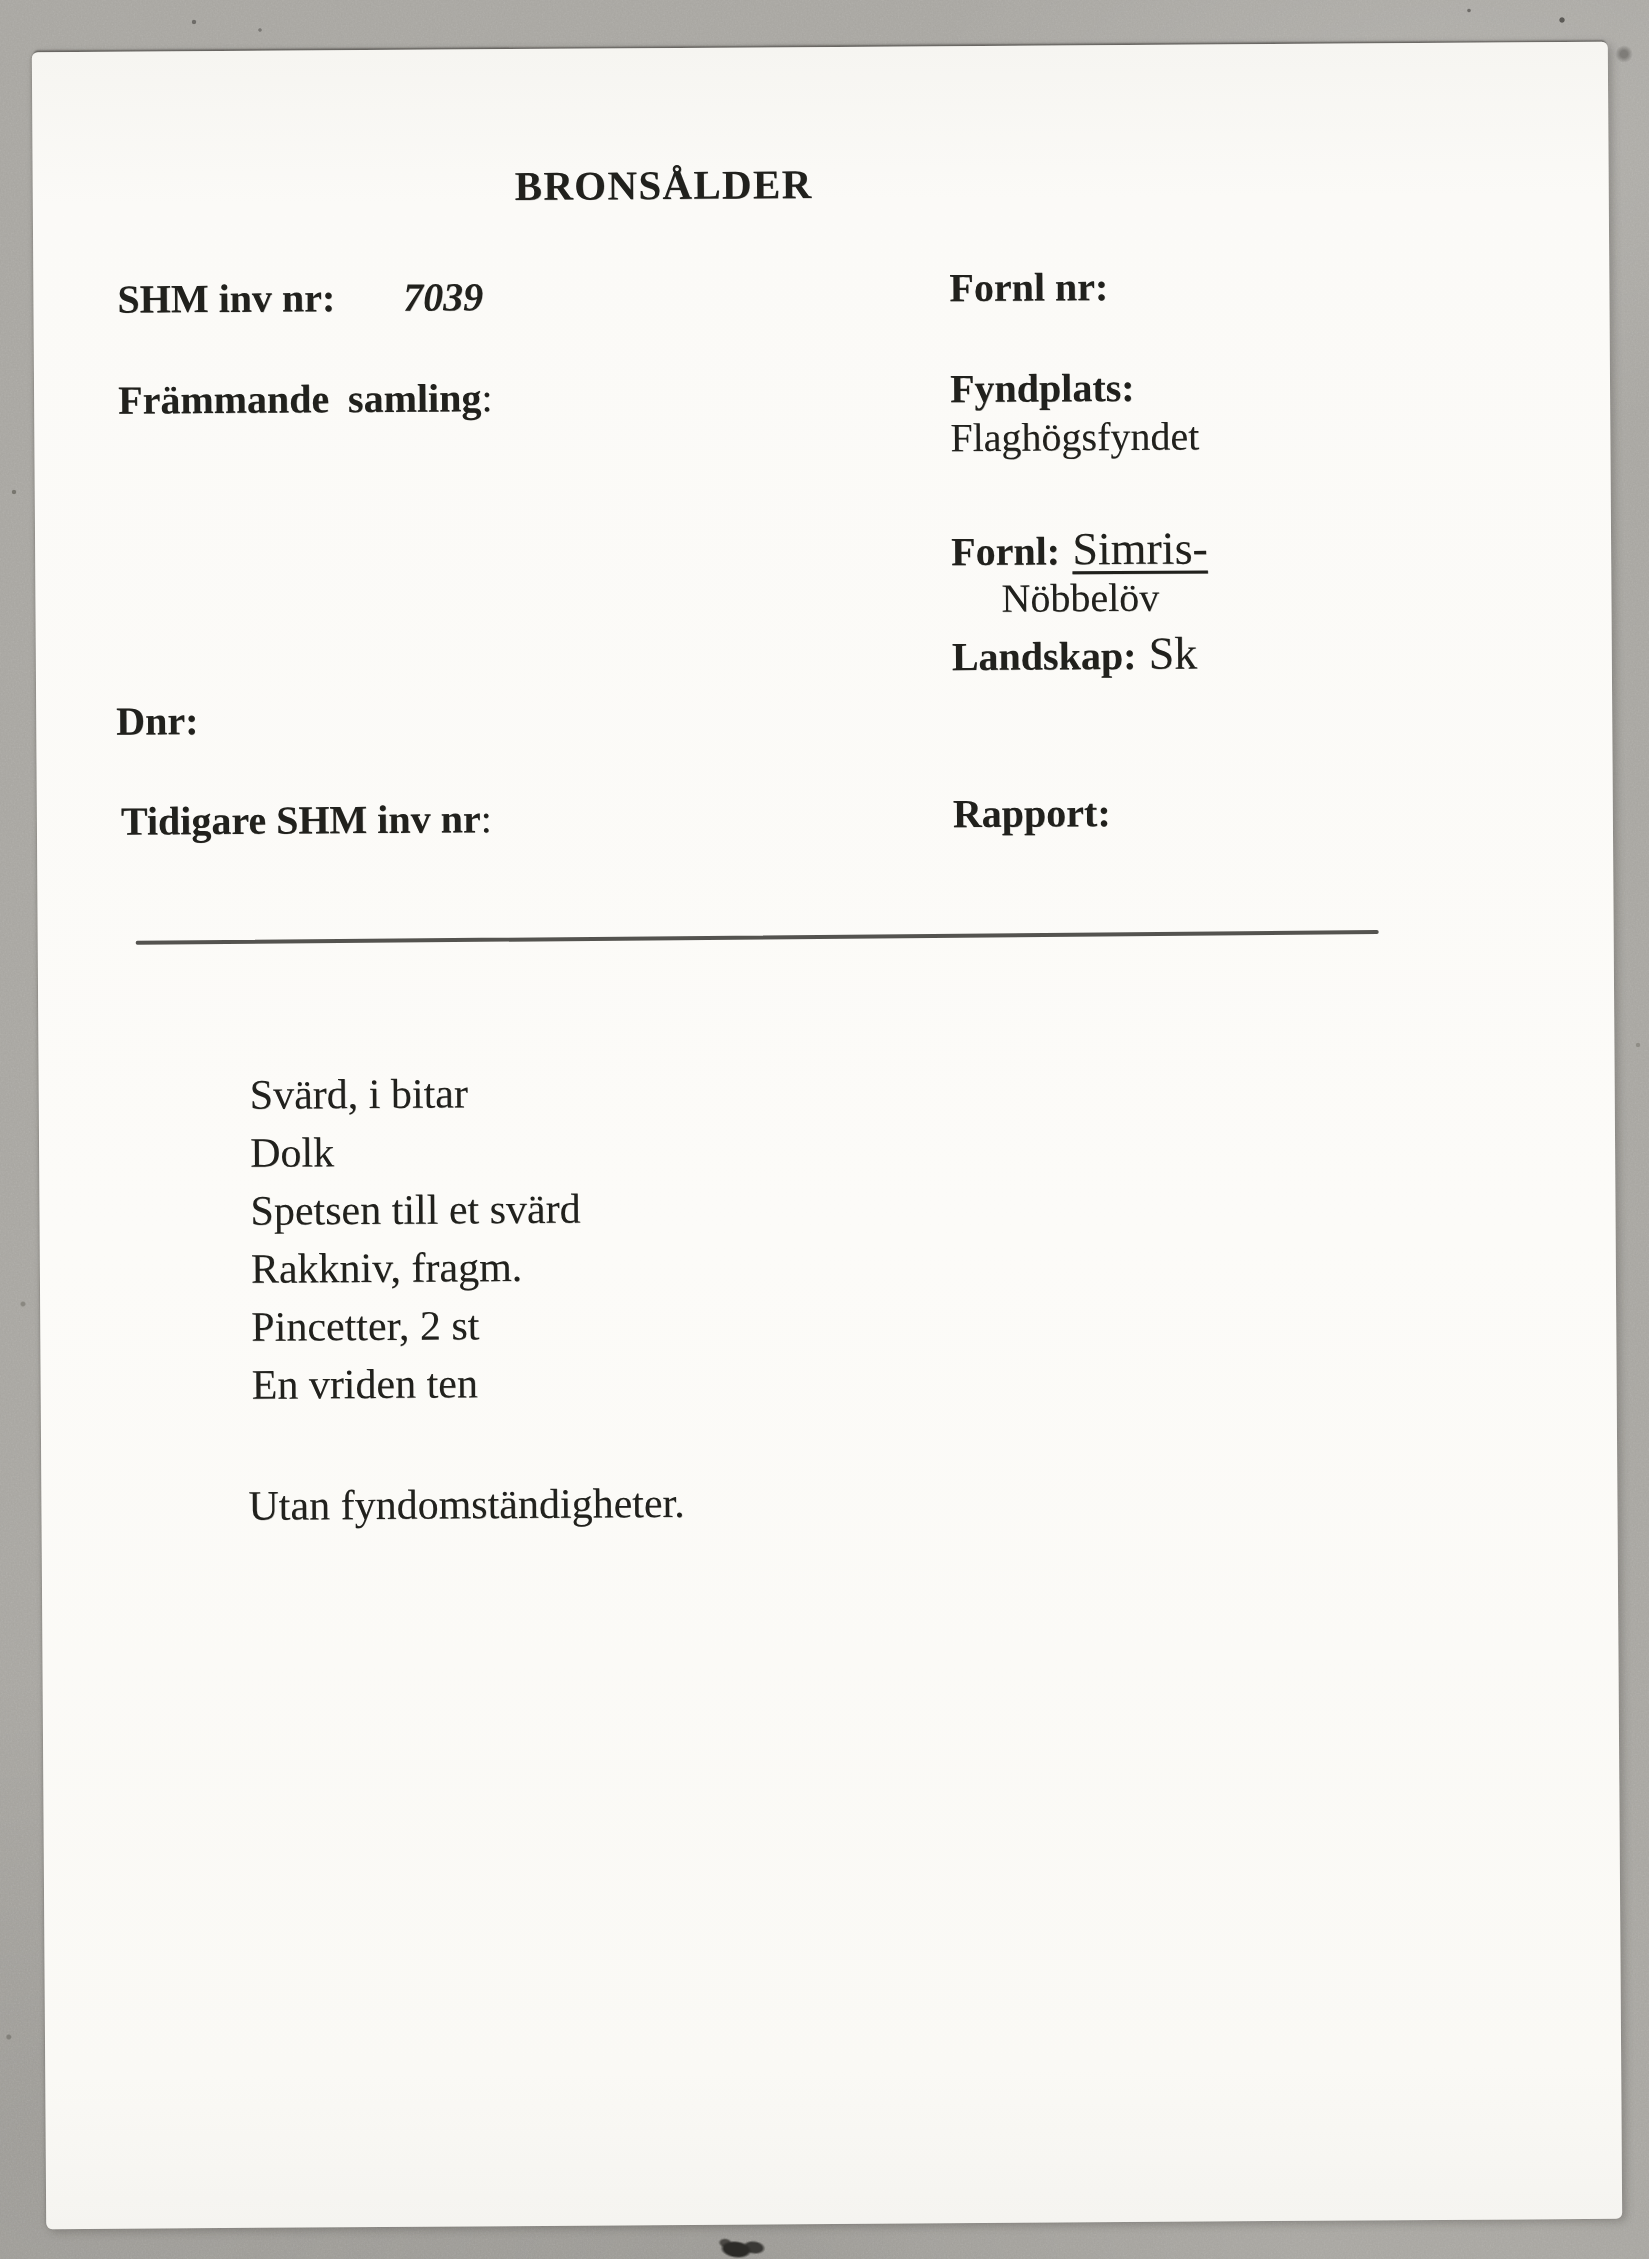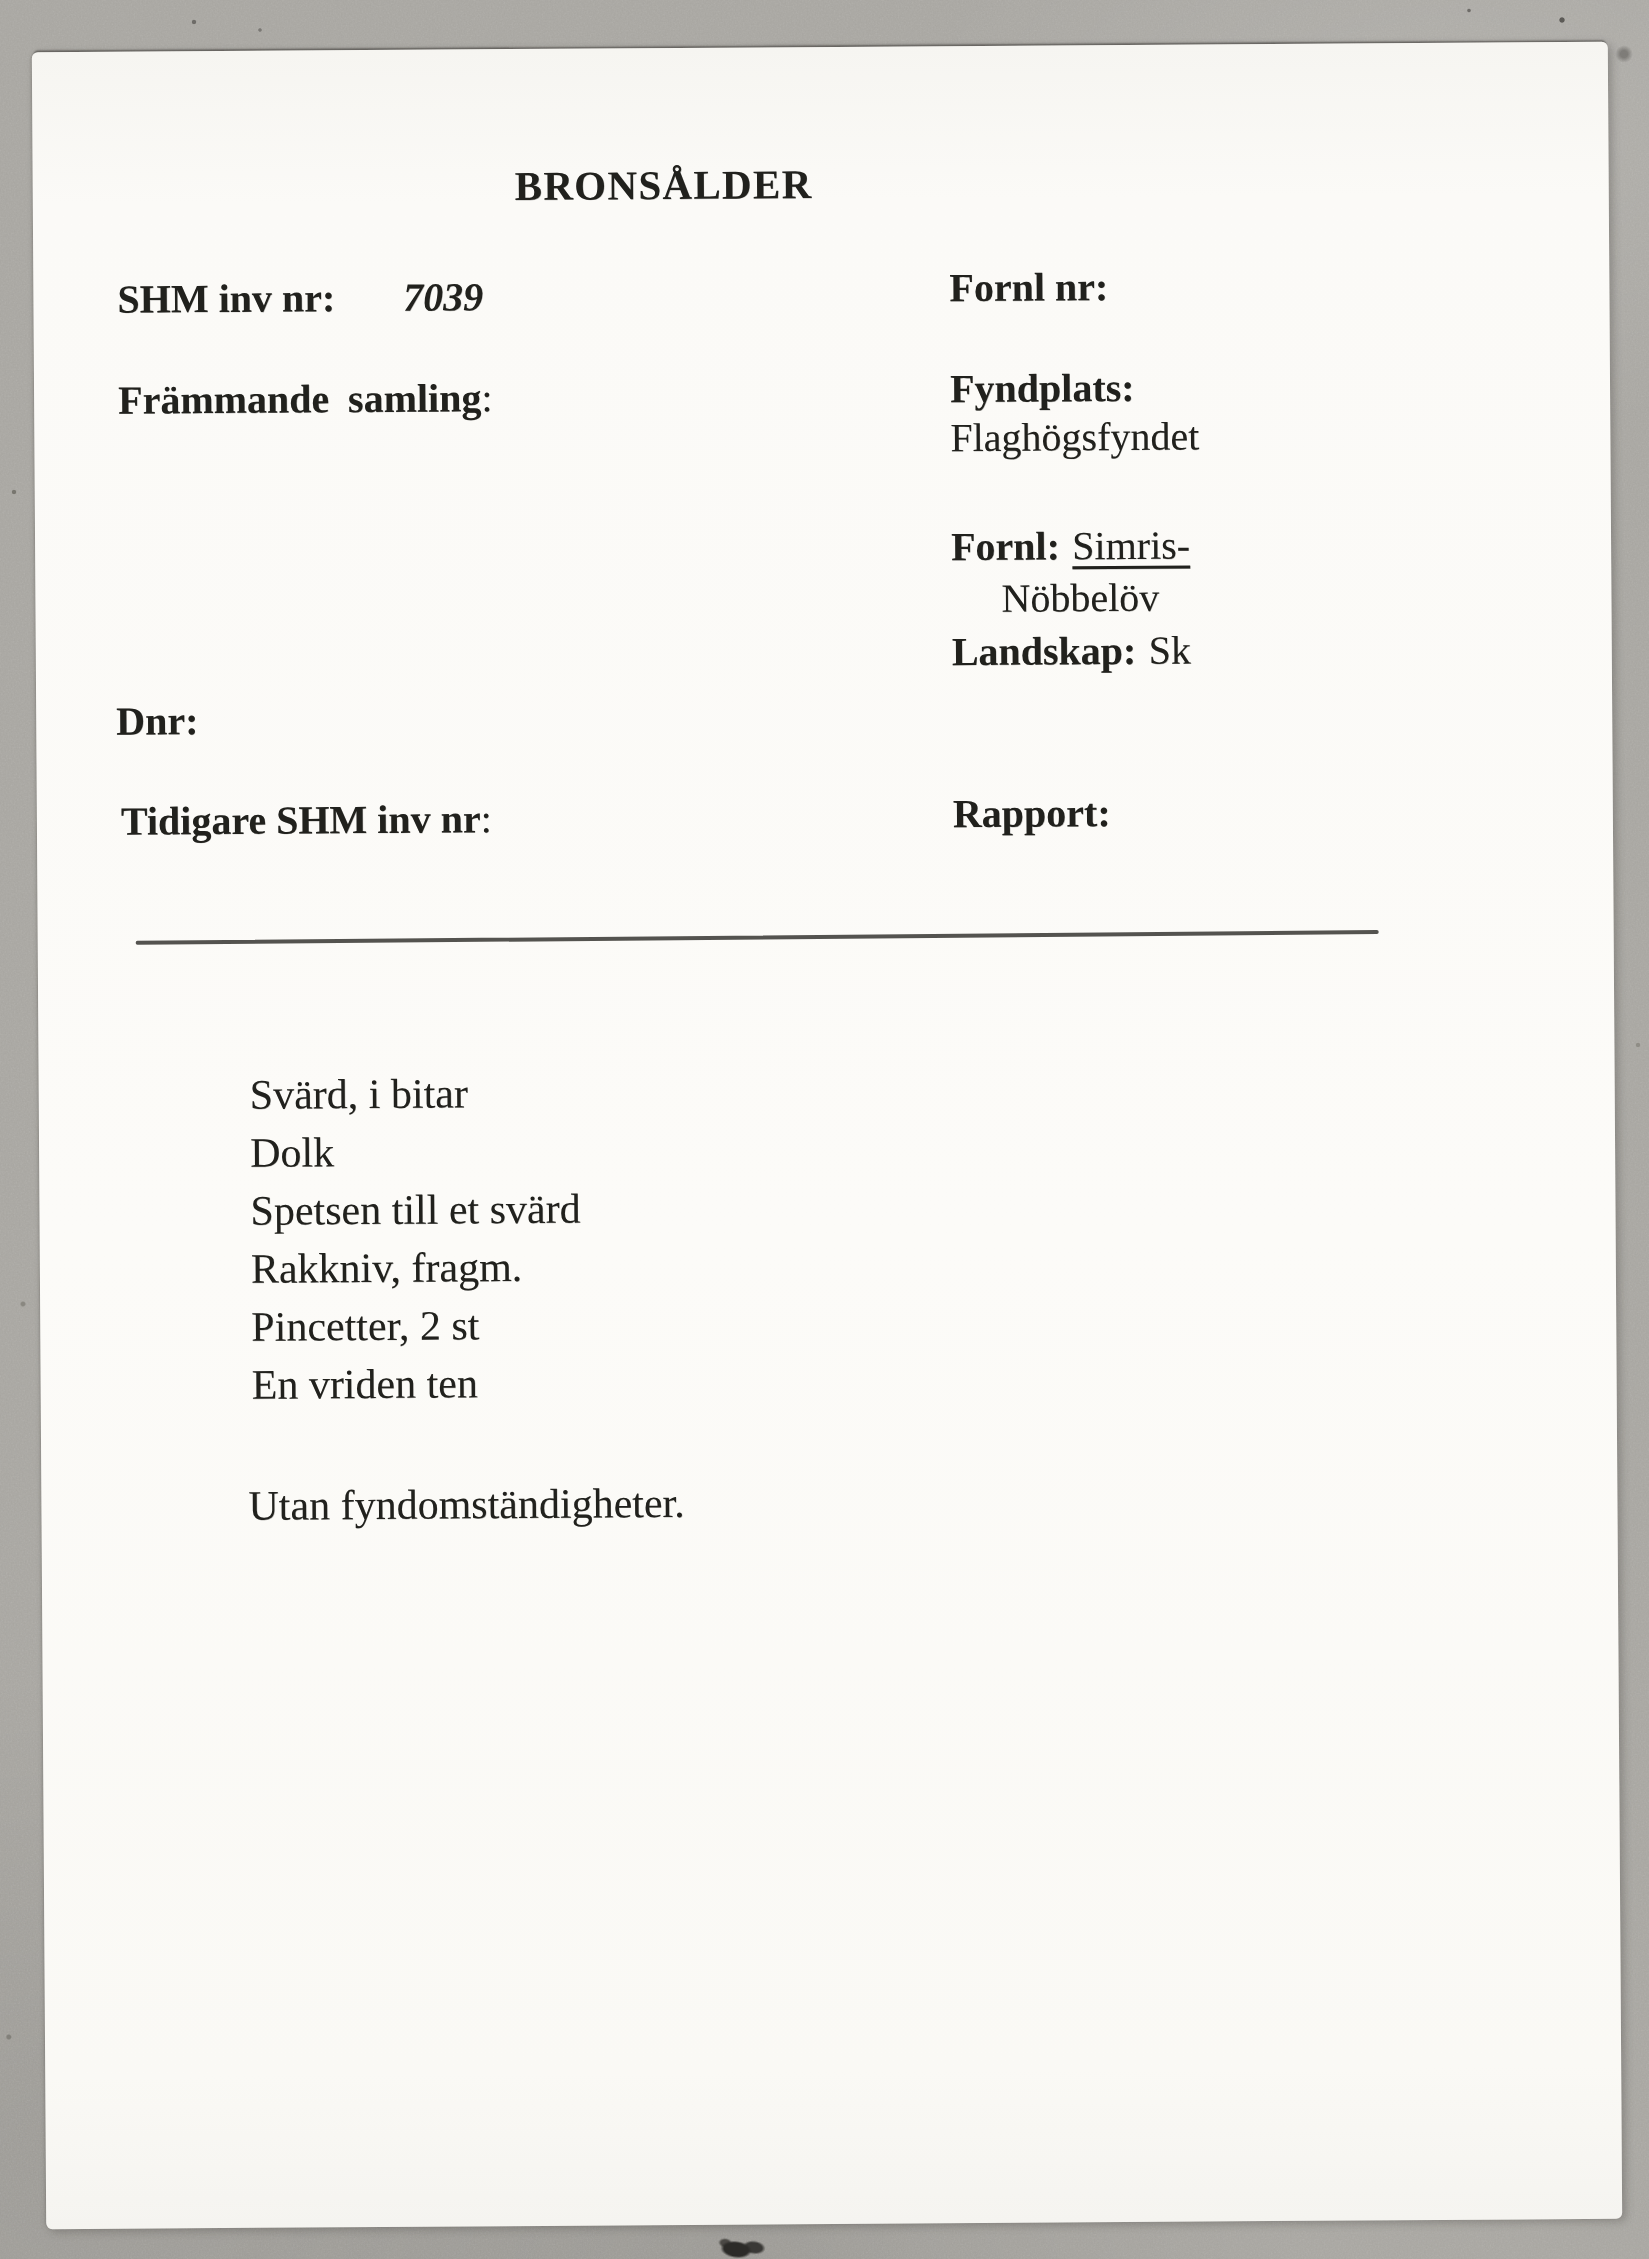--- a/index.html
+++ b/index.html
@@ -43,21 +43,21 @@
   .paper-grain{position:absolute;inset:0;width:100%;height:100%;border-radius:6.1px;pointer-events:none;}
   .t{
     position:absolute;color:#21211d;line-height:1.15;white-space:nowrap;
     font-size:40px;
     text-shadow:0.4px 0.4px 0.6px rgba(33,33,30,.30);
   }
   .b{font-weight:bold;}
   .r{font-weight:normal;}
   .title{font-size:41px;font-weight:bold;letter-spacing:1.3px;}
   .val46{font-size:40px;font-weight:normal;}
-  .inline-val{margin-left:12.3px;font-weight:normal;font-size:40px;}
+  .inline-val{margin-left:12.3px;font-weight:normal;font-size:46px;}
   .num-val{margin-left:68px;font-weight:bold;font-style:italic;}
   .ws{word-spacing:8.8px;}
   .ul{text-decoration:underline;text-decoration-thickness:2.6px;text-underline-offset:7px;}
   .divider{
     position:absolute;left:98px;top:888px;width:1243px;height:3.5px;
     background:#454440;border-radius:1.8px;opacity:.92;
     transform:rotate(-0.12deg);
   }
   .find-list{position:absolute;left:211px;top:1015px;color:#21211d;}
   .find-list div{

